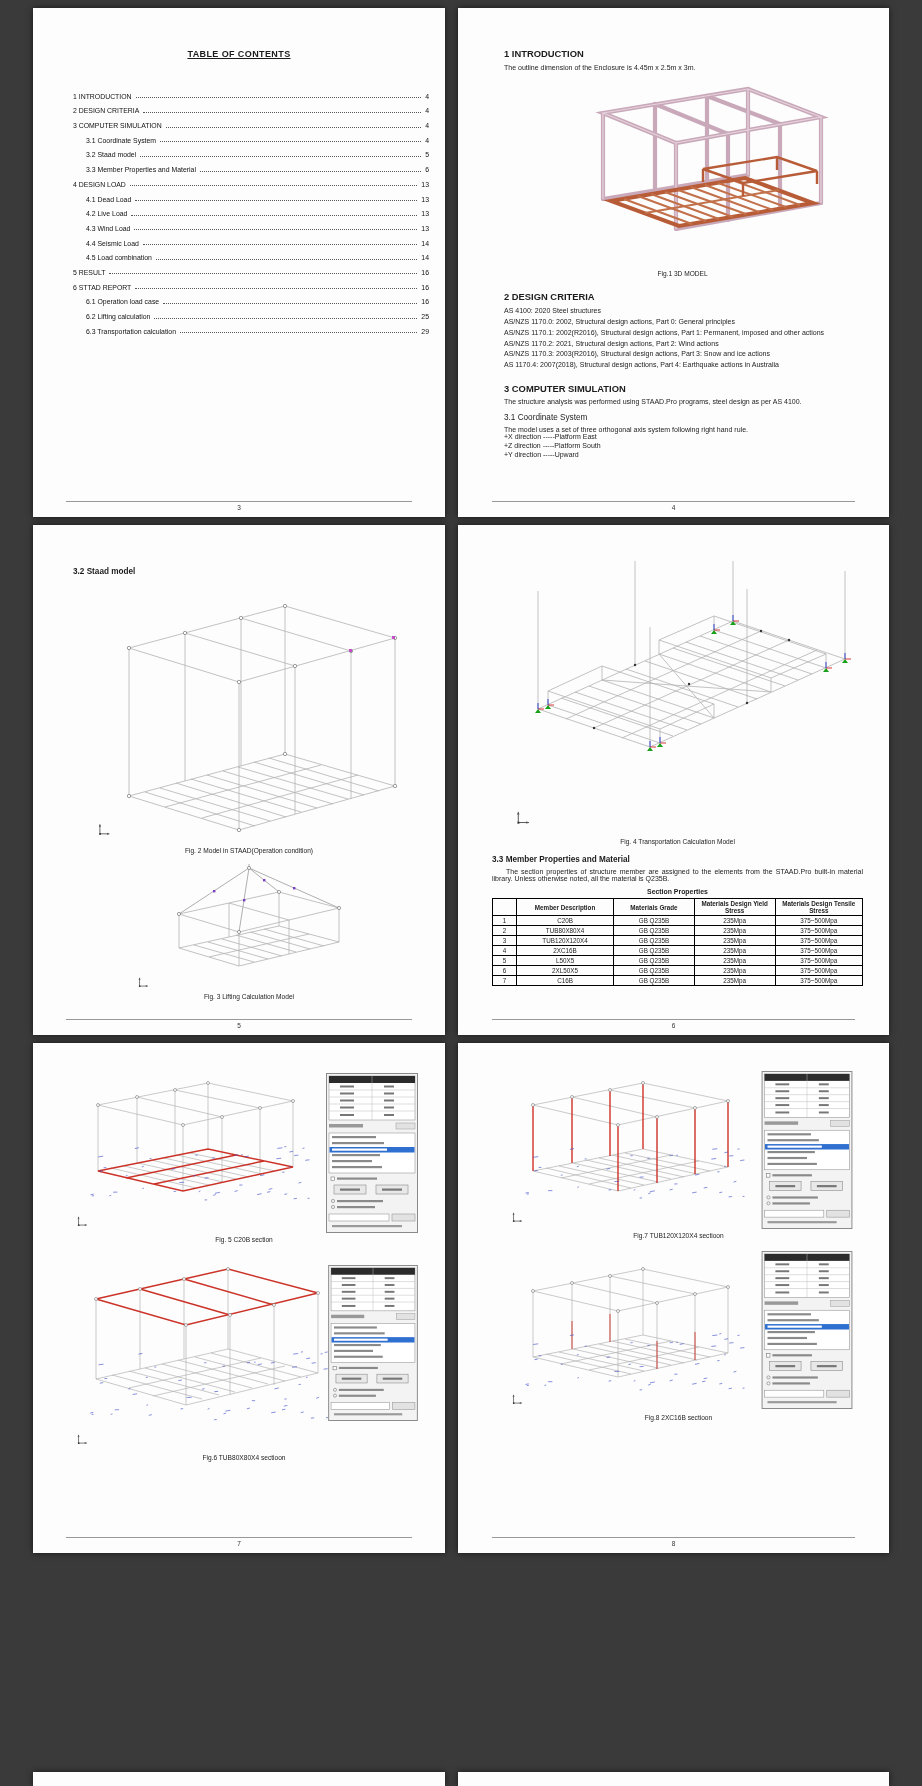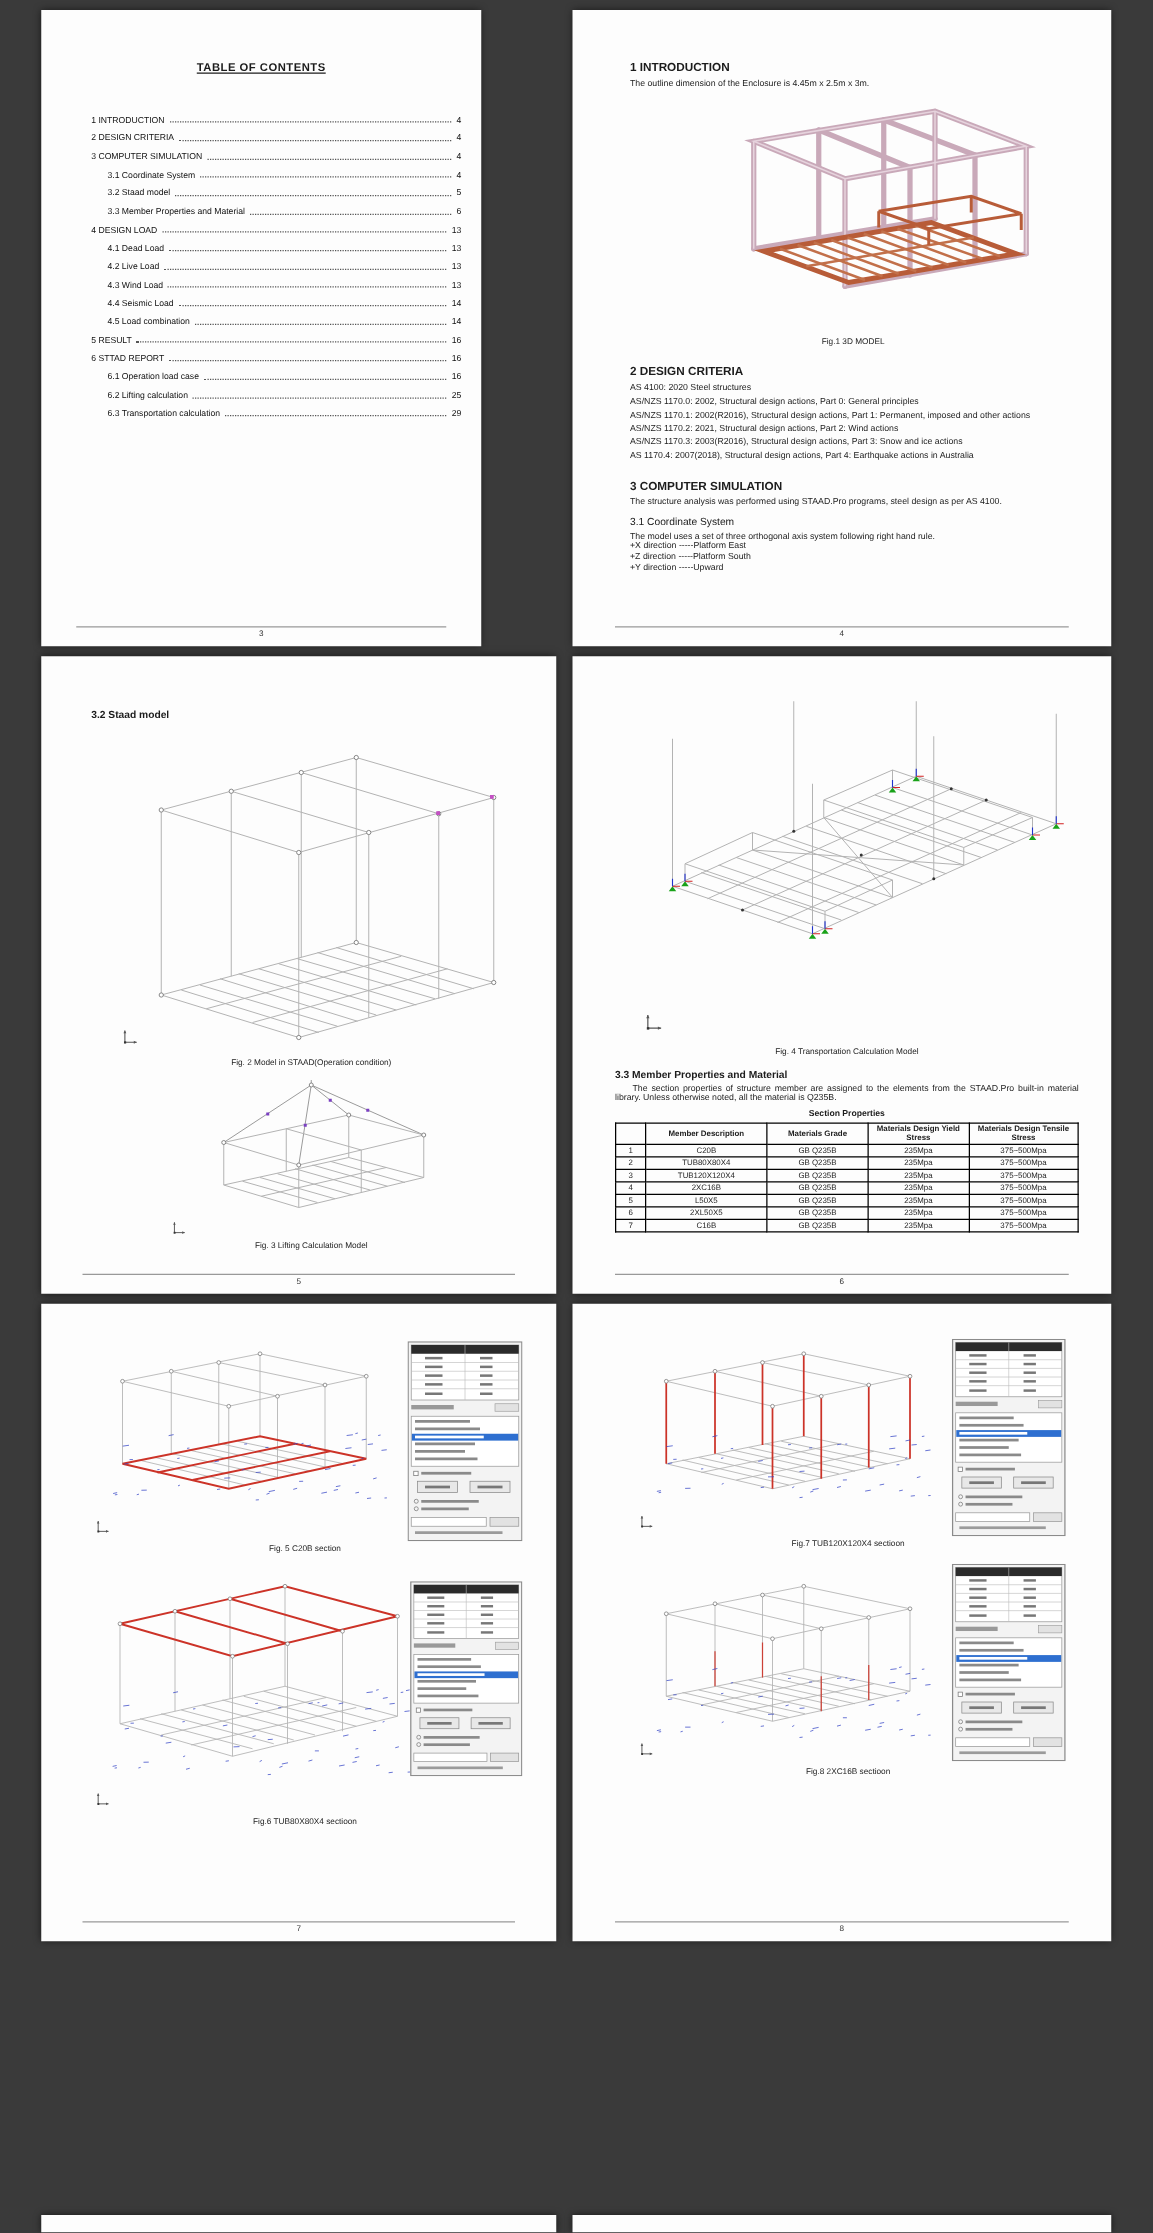--- a/index.html
+++ b/index.html
@@ -3,21 +3,21 @@
 <meta charset="utf-8">
 <style>
   html,body{margin:0;padding:0;}
   body{
     width:922px;height:1786px;position:relative;overflow:hidden;
     background:#3a3a3a;
     font-family:"Liberation Sans", sans-serif;
     color:#1c1c1c;
   }
   .page{position:absolute;background:#fdfdfd;box-shadow:0 0 6px rgba(0,0,0,.6);}
-  #p3{left:33px;top:8px;width:352px;height:509px;}
+  #p3{left:33px;top:8px;width:412px;height:509px;}
   #p4{left:458px;top:8px;width:431px;height:509px;}
   #p5{left:33px;top:525px;width:412px;height:510px;}
   #p6{left:458px;top:525px;width:431px;height:510px;}
   #p7{left:33px;top:1043px;width:412px;height:510px;}
   #p8{left:458px;top:1043px;width:431px;height:510px;}
   #p9a{left:33px;top:1772px;width:412px;height:14px;}
   #p9b{left:458px;top:1772px;width:431px;height:14px;}
 
   .footer{position:absolute;left:8%;right:8%;bottom:6px;text-align:center;
     border-top:1px solid #999;padding-top:2px;font-size:6.5px;color:#333;}

